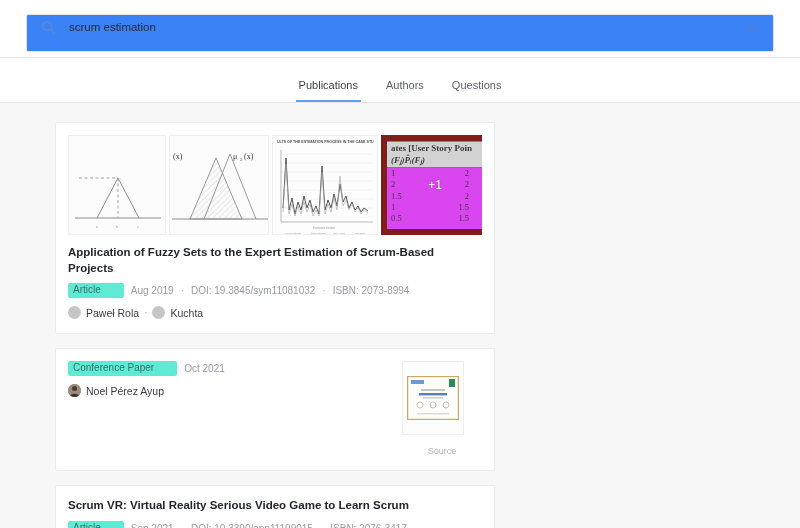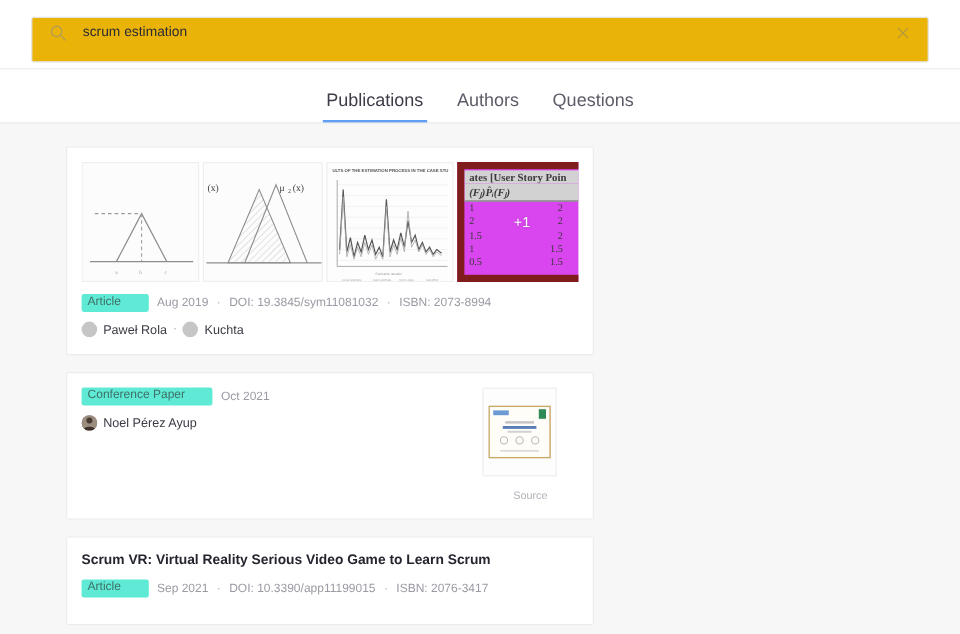--- a/index.html
+++ b/index.html
@@ -18,21 +18,21 @@
     border-bottom: 1px solid #e8e8e8;
     padding: 14px 26px 0 26px;
     height: 58px;
   }
   .search-bar {
     display: flex;
     align-items: center;
     height: 38px;
     border: 1px solid #e3e3e3;
     border-radius: 2px;
-    background: #eab308;
+    background: #3b82f6;
     padding: 0 12px 12px 14px;
   }
   .search-icon { width: 15px; height: 15px; flex: 0 0 auto; opacity: .55; }
   .search-input {
     flex: 1 1 auto;
     border: none;
     outline: none;
     font-family: "Liberation Sans", sans-serif;
     font-size: 11.5px;
     color: #2b2b35;
@@ -53,21 +53,21 @@
   .tabbar {
     background: #ffffff;
     border-bottom: 1px solid #e8e8e8;
     height: 45px;
     display: flex;
     align-items: flex-end;
     justify-content: center;
     gap: 22px;
   }
   .tab {
-    font-size: 15px;
+    font-size: 11px;
     color: #5c5c68;
     padding: 0 3px 9px 3px;
     border-bottom: 2.5px solid transparent;
     cursor: pointer;
     line-height: 1;
     white-space: nowrap;
   }
   .tab.active { color: #3d3d49; border-bottom-color: #5f9ef0; }
 
   
@@ -322,20 +322,21 @@
           <span>1.5</span>
         </div>
         <div class="tt-row">
           <span>0.5</span>
           <span>1.5</span>
         </div>
         <span class="plus-one">+1</span>
       </div>
     </div>
 
+    <div class="card-title">Application of Fuzzy Sets to the Expert Estimation of Scrum-Based Projects</div>
 
     <div class="meta-row">
       <span class="badge">Article</span>
       <span class="meta-text">Aug 2019</span>
       <span class="meta-text dot-sep">·</span>
       <span class="meta-text">DOI: 19.3845/sym11081032</span>
       <span class="meta-text dot-sep">·</span>
       <span class="meta-text">ISBN: 2073-8994</span>
     </div>
 

